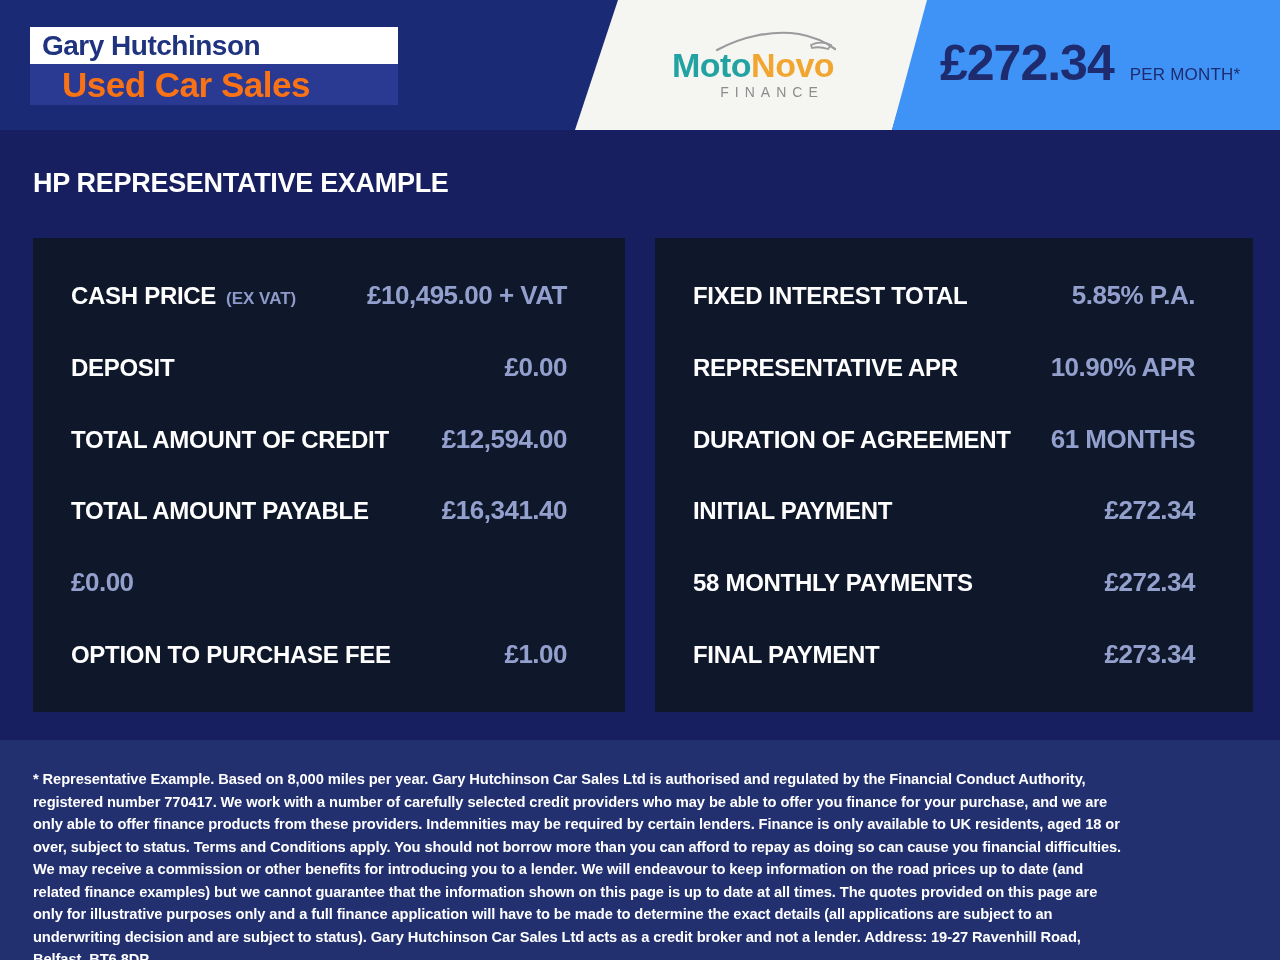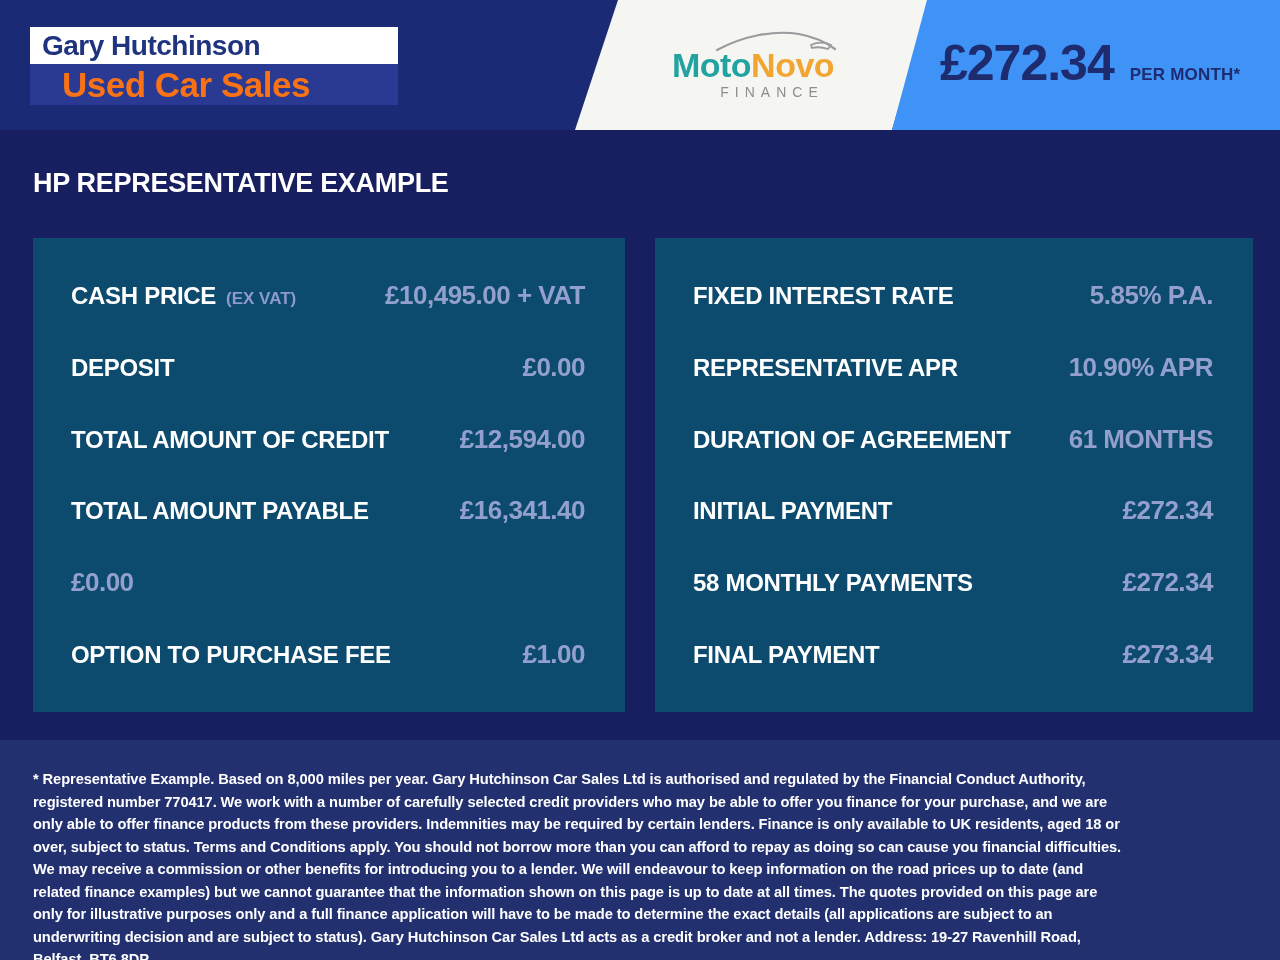--- a/index.html
+++ b/index.html
@@ -24,28 +24,28 @@
   .motonovo{position:absolute;left:88px;top:28px;width:180px;text-align:center;}
   .mn-swoosh{display:block;margin:0 auto -6px 52px;}
   .mn-word{font-weight:700;font-size:34px;letter-spacing:-0.5px;line-height:34px;}
   .mn-moto{color:#22a3a1;}
   .mn-novo{color:#f2a632;}
   .mn-finance{color:#8b8d8f;font-size:14px;font-weight:400;letter-spacing:6px;margin-top:2px;margin-left:38px;}
 
   
   .price-wrap{position:absolute;left:48px;top:34px;white-space:nowrap;}
   .price-amount{color:#1e2b6e;font-weight:700;font-size:50px;letter-spacing:-1px;}
-  .price-per{color:#1e2b6e;font-weight:700;font-size:17px;margin-left:16px;letter-spacing:0.2px;}
+  .price-per{color:#1e2b6e;font-weight:400;font-size:17px;margin-left:16px;letter-spacing:0.2px;}
 
   
   .page-title{position:absolute;left:33px;top:168px;color:#ffffff;font-weight:700;font-size:27px;
     letter-spacing:-0.3px;}
 
-  .panel{position:absolute;top:238px;height:474px;background:#0c4a6e;box-sizing:border-box;
-    display:flex;flex-direction:column;justify-content:space-between;padding:42px 40px 42px 38px;}
+  .panel{position:absolute;top:238px;height:474px;background:#0f172a;box-sizing:border-box;
+    display:flex;flex-direction:column;justify-content:space-between;padding:42px 58px 42px 38px;}
   .panel.left{left:33px;width:592px;}
   .panel.right{left:655px;width:598px;}
   .row{display:flex;justify-content:space-between;align-items:baseline;}
   .row-label{color:#ffffff;font-weight:700;font-size:24px;letter-spacing:-0.3px;white-space:nowrap;}
   .row-sub{color:#8e9bca;font-weight:700;font-size:17px;margin-left:10px;letter-spacing:0;}
   .row-sub:empty{display:none;}
   .row-value{color:#93a0cd;font-weight:700;font-size:26px;letter-spacing:-0.5px;white-space:nowrap;}
 
   
   .footer{position:absolute;left:0;top:740px;width:1280px;height:220px;background:#223070;}
@@ -105,21 +105,21 @@
       <div class="row-value">£0.00</div>
     </div>
     <div class="row">
       <div class="row-label">OPTION TO PURCHASE FEE</div>
       <div class="row-value">£1.00</div>
     </div>
   </section>
 
   <section class="panel right">
     <div class="row">
-      <div class="row-label">FIXED INTEREST RATE</div>
+      <div class="row-label">FIXED INTEREST TOTAL</div>
       <div class="row-value">5.85% P.A.</div>
     </div>
     <div class="row">
       <div class="row-label">REPRESENTATIVE APR</div>
       <div class="row-value">10.90% APR</div>
     </div>
     <div class="row">
       <div class="row-label">DURATION OF AGREEMENT</div>
       <div class="row-value">61 MONTHS</div>
     </div>

